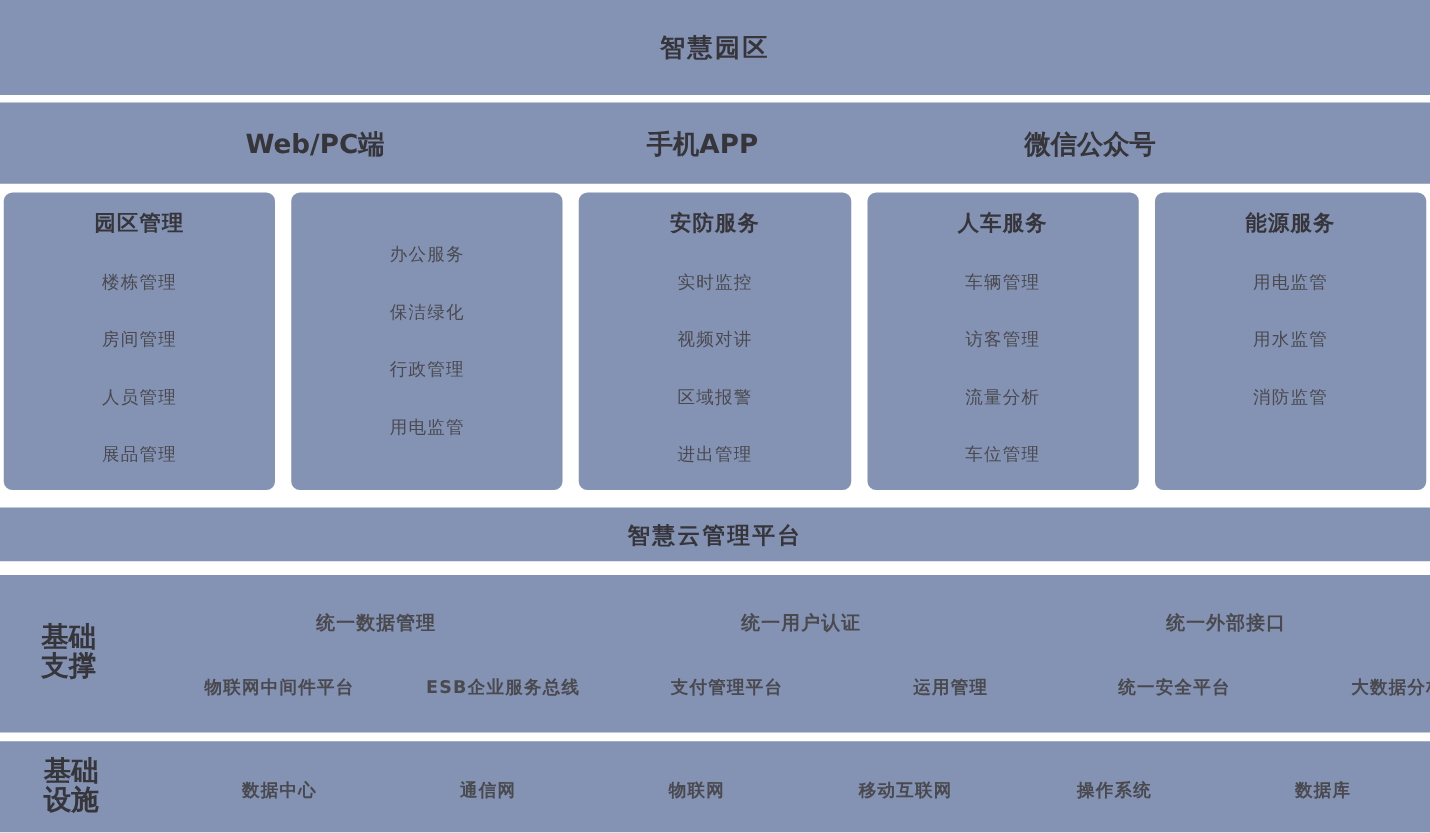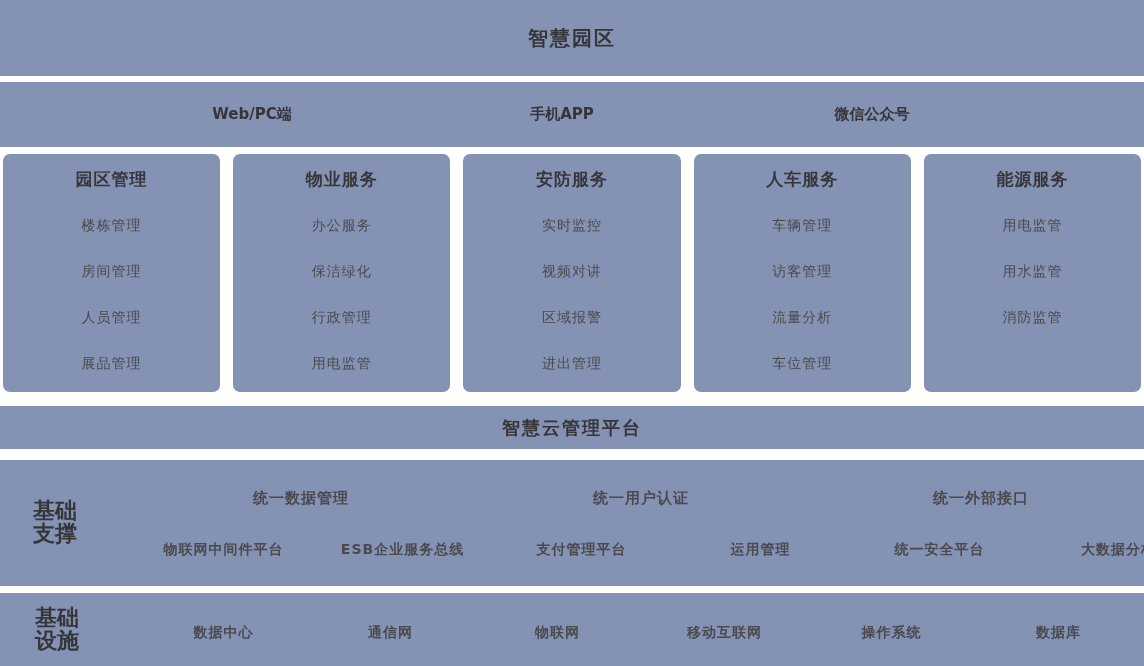--- a/index.html
+++ b/index.html
@@ -13,21 +13,21 @@
   body{font-family:"DejaVu Sans","Liberation Sans",sans-serif;}
   .page{position:relative;width:1144px;height:666px;background:var(--gap_white);overflow:hidden;}
   .band{background:var(--band_blue);}
 
   
   .s1{height:76px;display:flex;align-items:center;justify-content:center;}
   .page-title{font-size:20px;font-weight:bold;color:var(--heading_text);letter-spacing:2px;}
 
   
   .s2{height:65px;margin-top:6px;display:flex;align-items:center;padding-left:97px;}
-  .s2 .cell{width:310px;text-align:center;font-size:15px;font-weight:bold;color:var(--heading_text);}
+  .s2 .cell{width:310px;text-align:center;font-size:21px;font-weight:bold;color:var(--heading_text);}
 
   
   .s3{margin-top:7px;height:238px;padding:0 3px;display:flex;gap:13px;background:transparent;}
   .col{flex:1;background:var(--band_blue);border-radius:7px;padding-top:14px;}
   .col-title{height:22px;line-height:22px;text-align:center;font-size:17px;font-weight:bold;color:var(--heading_text);letter-spacing:1px;}
   .col-items{margin-top:13px;}
   .col-item{height:46px;display:flex;align-items:center;justify-content:center;font-size:14px;font-weight:normal;color:var(--item_text);letter-spacing:1px;}
 
   
   .s4{margin-top:14px;height:43px;display:flex;align-items:center;justify-content:center;}
@@ -69,21 +69,20 @@
       <div class="col-title">园区管理</div>
       <div class="col-items">
         <div class="col-item">楼栋管理</div>
         <div class="col-item">房间管理</div>
         <div class="col-item">人员管理</div>
         <div class="col-item">展品管理</div>
       </div>
     </div>
 
     <div class="col">
-      <div class="col-title">物业服务</div>
       <div class="col-items">
         <div class="col-item">办公服务</div>
         <div class="col-item">保洁绿化</div>
         <div class="col-item">行政管理</div>
         <div class="col-item">用电监管</div>
       </div>
     </div>
 
     <div class="col">
       <div class="col-title">安防服务</div>

